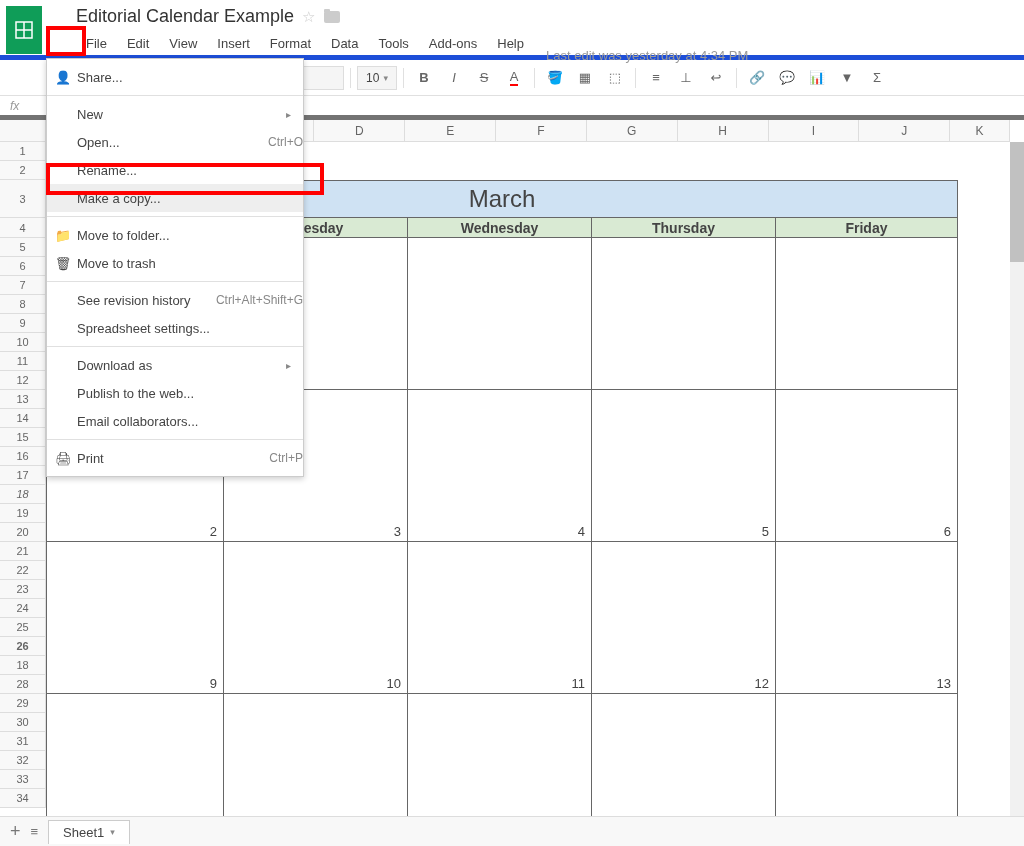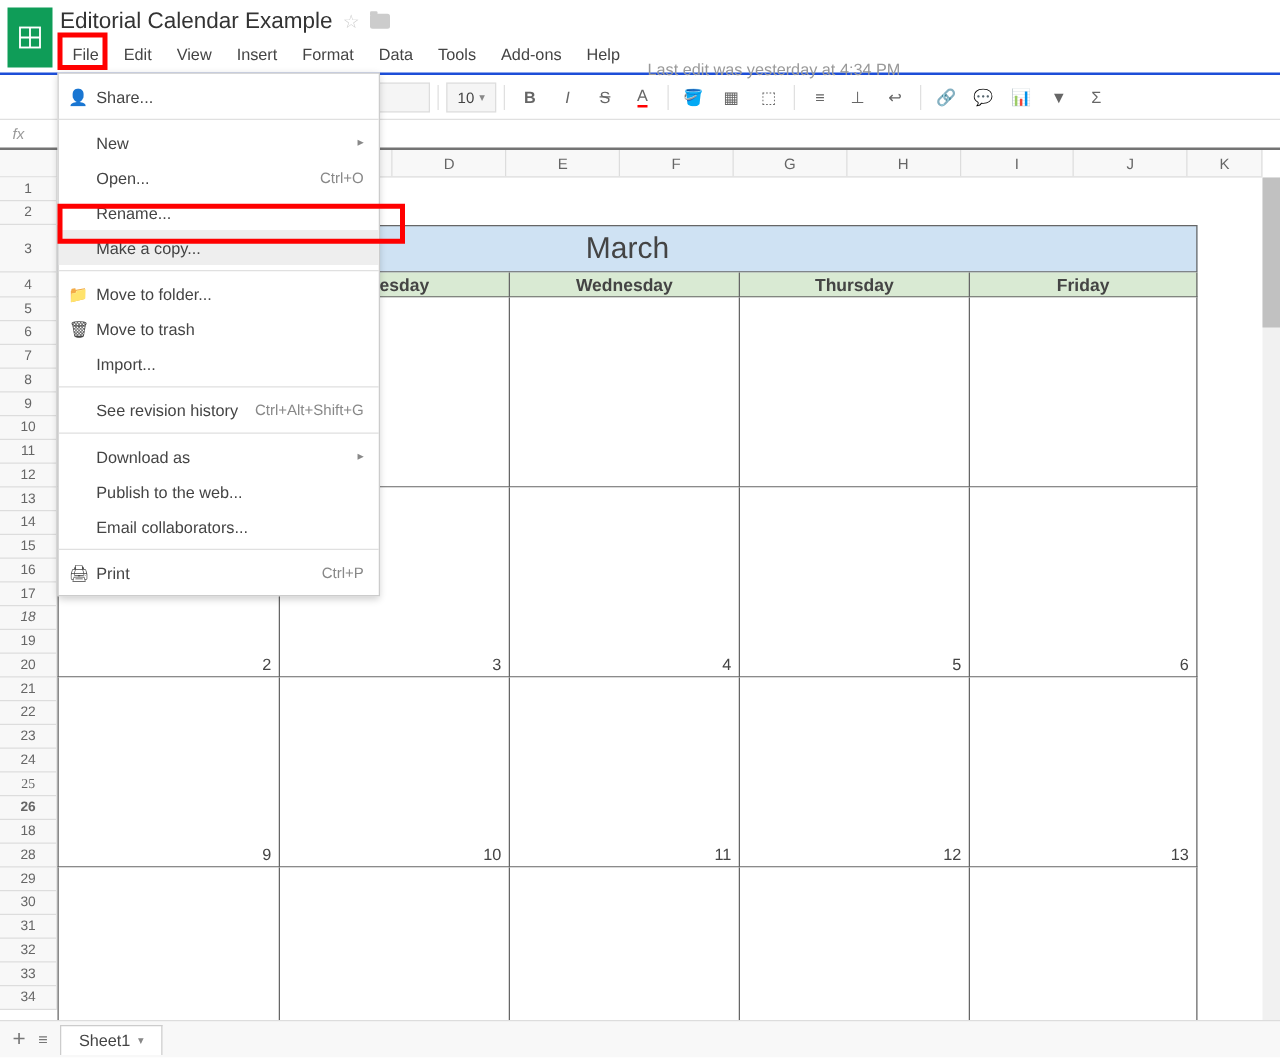--- a/index.html
+++ b/index.html
@@ -10,22 +10,22 @@
     background: #fff;
     width: 1024px;
     height: 846px;
     overflow: hidden;
     position: relative;
   }
 
   
   .header {
     height: 60px;
-    border-bottom: 2px solid #1d4ed8;
-    padding-left: 48px;
+    border-bottom: 5px solid #1d4ed8;
+    padding-left: 76px;
     position: relative;
   }
   .logo {
     position: absolute;
     left: 6px; top: 6px;
     width: 36px; height: 48px;
     background: #0f9d58;
     display:flex;align-items:center;justify-content:center;
   }
   .logo svg { display:block; }
@@ -46,21 +46,21 @@
     padding: 0 6px;
     gap: 2px;
   }
   .tb-btn { width:28px; height:28px; display:flex;align-items:center;justify-content:center; color:#666; cursor:pointer;}
   .tb-sep { width:1px; height:20px; background:#e0e0e0; margin:0 4px; }
   .tb-font { width:80px; height:24px; border:1px solid #ddd; background:#f5f5f5; display:flex;align-items:center;padding:0 6px; font-size:12px; color:#555;}
   .tb-fsize { width:40px; height:24px; border:1px solid #ddd;background:#f5f5f5;display:flex;align-items:center;justify-content:center;font-size:12px;}
   .tb-dd::after { content:'▾'; font-size:9px; margin-left:4px; color:#888;}
 
   
-  .fx-bar { height:24px; border-bottom:2px solid #737373; display:flex;align-items:center;padding:0 10px; gap:10px;}
+  .fx-bar { height:24px; border-bottom:5px solid #737373; display:flex;align-items:center;padding:0 10px; gap:10px;}
   .fx-label { color:#999; font-style:italic; font-size:12px;}
 
   
   .grid-zone { position:relative; height: 696px; overflow:hidden; background:#fff;}
   .col-headers { position:absolute; top:0; left:46px; right:14px; height:22px; display:flex; background:#f8f8f8; border-bottom:1px solid #ddd;}
   .col-h { border-right:1px solid #ddd; display:flex;align-items:center;justify-content:center; color:#666; font-size:12px;}
   .col-cde { width:91px; }
   .row-headers { position:absolute; top:22px; left:0; width:46px; background:#f8f8f8; border-right:1px solid #ddd;}
   .row-h { height:19px; border-bottom:1px solid #ddd; display:flex;align-items:center;justify-content:center; color:#666; font-size:11px;}
   .corner { position:absolute; top:0;left:0;width:46px;height:22px;background:#f8f8f8;border-right:1px solid #ddd;border-bottom:1px solid #ddd;}
@@ -81,21 +81,21 @@
     left:46px; top:58px;
     width:258px;
     background:#fff;
     border:1px solid #ccc;
     box-shadow:0 2px 6px rgba(0,0,0,0.2);
     z-index:100;
     padding:4px 0;
   }
   .dd-item { height:28px; display:flex;align-items:center; padding:0 28px 0 30px; position:relative; cursor:pointer; font-size:13px;}
   .dd-hl { background:#eee;}
-  .dd-shortcut { position:absolute; right:12px; color:#888; font-size:12px;}
+  .dd-shortcut { position:absolute; right:0; color:#888; font-size:12px;}
   .dd-arrow { position:absolute; right:12px; color:#888; font-size:10px;}
   .dd-sep { height:1px; background:#e0e0e0; margin:4px 0;}
   .dd-icon { position:absolute; left:8px; width:14px; height:14px; }
 
   
   .hl-file { position:absolute; left:46px; top:26px; width:40px; height:30px; border:4px solid #ff0000; z-index:200;}
   .hl-copy { position:absolute; left:46px; top:163px; width:278px; height:32px; border:4px solid #ff0000; z-index:200;}
 
   
   .tabbar { position:absolute; bottom:0; left:0; right:0; height:30px; border-top:1px solid #ddd; display:flex;align-items:center; padding:0 10px; gap:10px; background:#f8f8f8;}
@@ -214,21 +214,21 @@
       <div class="row-h" style="height: 19px;">15</div>
       <div class="row-h" style="height: 19px;">16</div>
       <div class="row-h" style="height: 19px;">17</div>
       <div class="row-h" style="height: 19px; font-style: italic;">18</div>
       <div class="row-h" style="height: 19px;">19</div>
       <div class="row-h" style="height: 19px;">20</div>
       <div class="row-h" style="height: 19px;">21</div>
       <div class="row-h" style="height: 19px;">22</div>
       <div class="row-h" style="height: 19px;">23</div>
       <div class="row-h" style="height: 19px;">24</div>
-      <div class="row-h" style="height: 19px; font-family: Liberation Serif, serif;">25</div>
+      <div class="row-h" style="height: 19px;">25</div>
       <div class="row-h" style="height: 19px; font-weight: bold;">26</div>
       <div class="row-h" style="height: 19px;">18</div>
       <div class="row-h" style="height: 19px;">28</div>
       <div class="row-h" style="height: 19px;">29</div>
       <div class="row-h" style="height: 19px;">30</div>
       <div class="row-h" style="height: 19px;">31</div>
       <div class="row-h" style="height: 19px;">32</div>
       <div class="row-h" style="height: 19px;">33</div>
       <div class="row-h" style="height: 19px;">34</div>
     </div>
@@ -336,27 +336,27 @@
   </div>
   <div class="dd-sep"></div>
   <div class="dd-item">
     <span class="dd-icon">📁</span>
     <span>Move to folder...</span>
   </div>
   <div class="dd-item">
     <span class="dd-icon">🗑</span>
     <span>Move to trash</span>
   </div>
-  <div class="dd-item">
-    <span>Import...</span>
-  </div>
   <div class="dd-sep"></div>
   <div class="dd-item">
     <span>See revision history</span>
       <span class="dd-shortcut">Ctrl+Alt+Shift+G</span>
+  </div>
+  <div class="dd-item">
+    <span>Spreadsheet settings...</span>
   </div>
   <div class="dd-sep"></div>
   <div class="dd-item">
     <span>Download as</span>
       <span class="dd-arrow">▸</span>
   </div>
   <div class="dd-item">
     <span>Publish to the web...</span>
   </div>
   <div class="dd-item">

